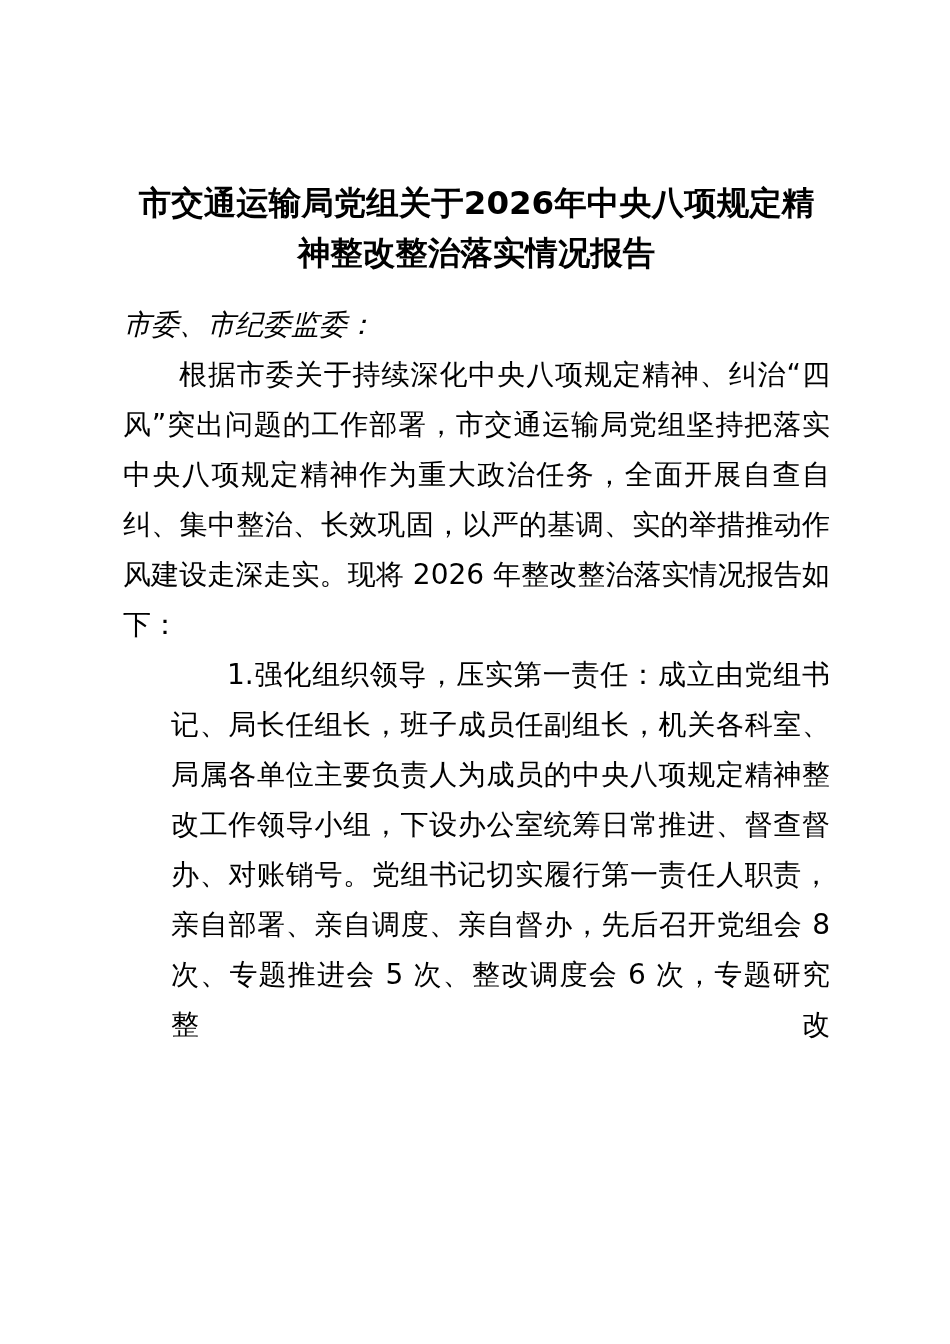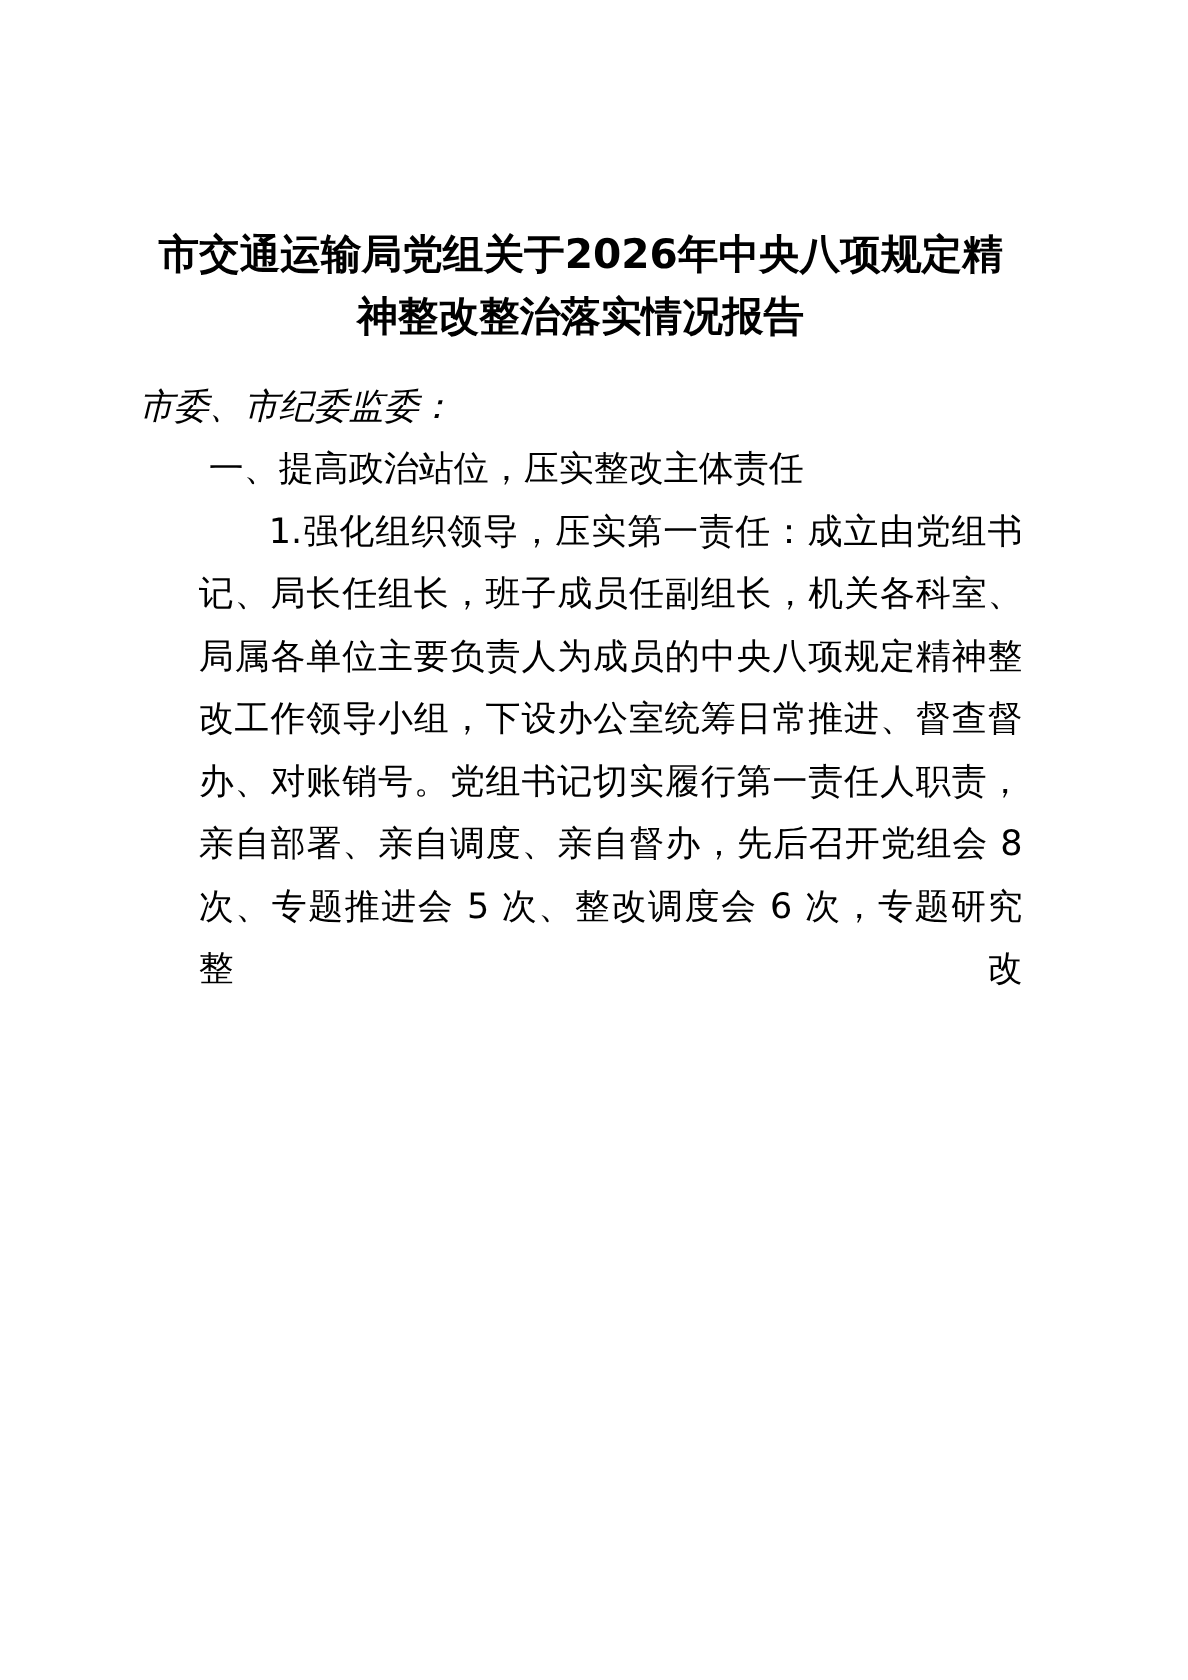--- a/index.html
+++ b/index.html
@@ -22,21 +22,21 @@
     width: 950px;
     height: 1344px;
     background: #ffffff;
     box-sizing: border-box;
     overflow: hidden;
   }
 
   
   .content {
     position: absolute;
-    left: 111px;
+    left: 123px;
     top: 0;
     width: 707px;
   }
 
   .doc-title {
     margin: 0;
     padding: 0;
     font-size: 32.5px;
     font-weight: bold;
     line-height: 50px;
@@ -80,20 +80,20 @@
 </head>
 <body>
 
 <div class="page">
   <div class="content">
 
     <h1 class="doc-title">市交通运输局党组关于2026年中央八项规定精神整改整治落实情况报告</h1>
 
     <div class="addressee">市委、市纪委监委：</div>
 
+    <p class="body-para">根据市委关于持续深化中央八项规定精神、纠治“四风”突出问题的工作部署，市交通运输局党组坚持把落实中央八项规定精神作为重大政治任务，全面开展自查自纠、集中整治、长效巩固，以严的基调、实的举措推动作风建设走深走实。现将 2026 年整改整治落实情况报告如下：</p>
 
-    <p class="body-para num-head">一、提高政治站位，压实整改主体责任</p>
 
 
     <p class="body-para truncated">1.强化组织领导，压实第一责任：成立由党组书记、局长任组长，班子成员任副组长，机关各科室、局属各单位主要负责人为成员的中央八项规定精神整改工作领导小组，下设办公室统筹日常推进、督查督办、对账销号。党组书记切实履行第一责任人职责，亲自部署、亲自调度、亲自督办，先后召开党组会 8 次、专题推进会 5 次、整改调度会 6 次，专题研究整改</p>
 
   </div>
 </div>
 
 </body></html>

